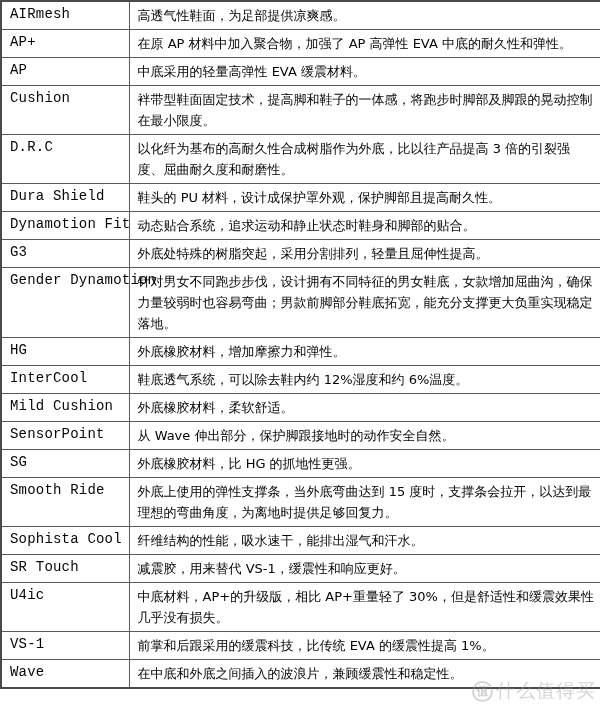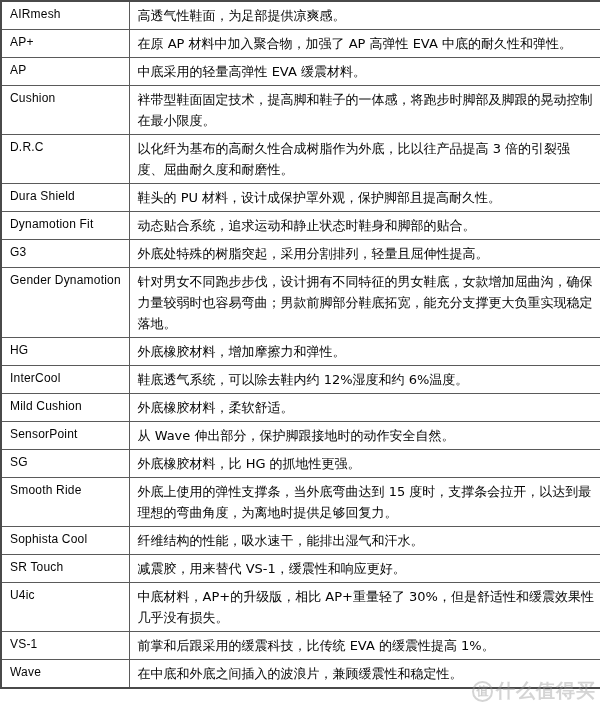--- a/index.html
+++ b/index.html
@@ -29,22 +29,22 @@
 
   #glossary-table td {
     border: 1px solid #5a5a5a;
     vertical-align: top;
     padding: 3px 6px 3px 8px;
     color: #050505;
     background: #ffffff;
   }
 
   td.term-cell {
-    font-family: Liberation Sans, sans-serif;
-    font-size: 12px;
+    font-family: Liberation Mono, monospace;
+    font-size: 14px;
     line-height: 19px;
     letter-spacing: 0.2px;
     white-space: nowrap;
   }
 
   td.desc-cell {
     font-family: "DejaVu Sans", "Liberation Sans", sans-serif;
     font-size: 13px;
     line-height: 21px;
     letter-spacing: 0px;
@@ -79,21 +79,21 @@
     font-size: 12px;
     line-height: 17px;
     text-align: center;
     font-weight: bold;
     box-sizing: border-box;
   }
   #watermark .wm-text {
     color: #9b9b9b;
     font-family: "DejaVu Sans", "Liberation Sans", sans-serif;
     font-size: 19px;
-    font-weight: bold;
+    font-weight: normal;
     letter-spacing: 1px;
     white-space: nowrap;
   }
 </style>
 </head>
 <body>
 
 <table id="glossary-table">
   <colgroup>
     <col class="col-term">

